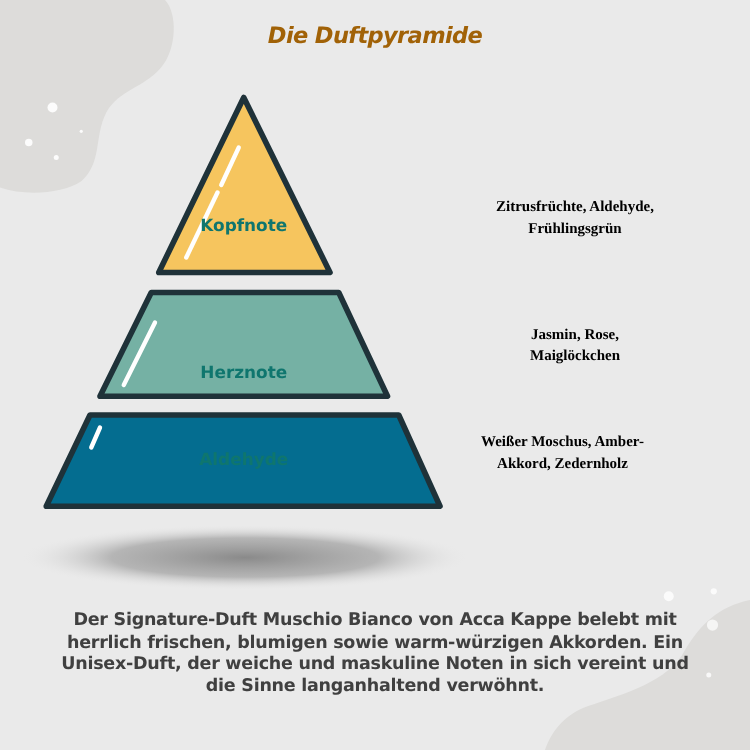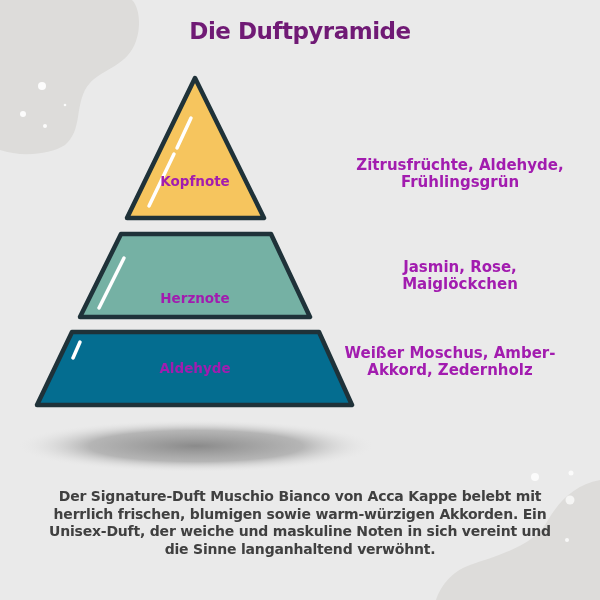--- a/index.html
+++ b/index.html
@@ -1,21 +1,21 @@
 <!DOCTYPE html>
 <html><head>
 <meta charset="utf-8">
 <style>
   html, body { margin:0; padding:0; }
   body { width:600px; height:600px; position:relative; overflow:hidden; background:#eaeaea; font-family:"DejaVu Sans", sans-serif; color:#1c1c1c; }
   .blob { position:absolute; }
-  .title { position:absolute; left:0; width:600px; top:18px; text-align:center; font-size:23px; font-weight:bold; letter-spacing:-0.5px; color:#701a75; }
+  .title { position:absolute; left:0; width:600px; top:18px; text-align:center; font-size:18px; font-weight:bold; letter-spacing:-0.5px; color:#a16207;font-style:italic; }
   svg.pyr { position:absolute; left:0; top:0; }
-  .lbl { position:absolute; font-weight:bold; font-size:13.5px; text-align:center; color:#a21caf; }
-  .note { position:absolute; font-weight:bold; font-size:15px; line-height:17px; text-align:center; color:#a21caf; }
+  .lbl { position:absolute; font-weight:bold; font-size:13.5px; text-align:center; color:#0f766e; }
+  .note { position:absolute; font-weight:bold; font-size:12px; line-height:17px; text-align:center; color:#000000;font-family:Liberation Serif, serif; }
   .desc { position:absolute; left:36px; width:528px; top:488px; text-align:center; font-weight:bold; font-size:14px; line-height:17.5px; color:#404040; letter-spacing:-0.2px; }
 </style>
 </head>
 <body>
 
 <svg class="blob" width="600" height="600" viewBox="0 0 600 600" style="left:0;top:0;">
   <path d="M0,0 L132,0 C142,10 142,40 128,55 C115,70 95,72 85,90 C75,110 82,130 65,145 C50,155 20,157 0,150 Z" fill="#dddcda"></path>
   <circle cx="42" cy="86" r="4" fill="#ffffff" opacity="0.9"></circle>
   <circle cx="23" cy="114" r="3" fill="#ffffff" opacity="0.9"></circle>
   <circle cx="45" cy="126" r="2" fill="#ffffff" opacity="0.9"></circle>

